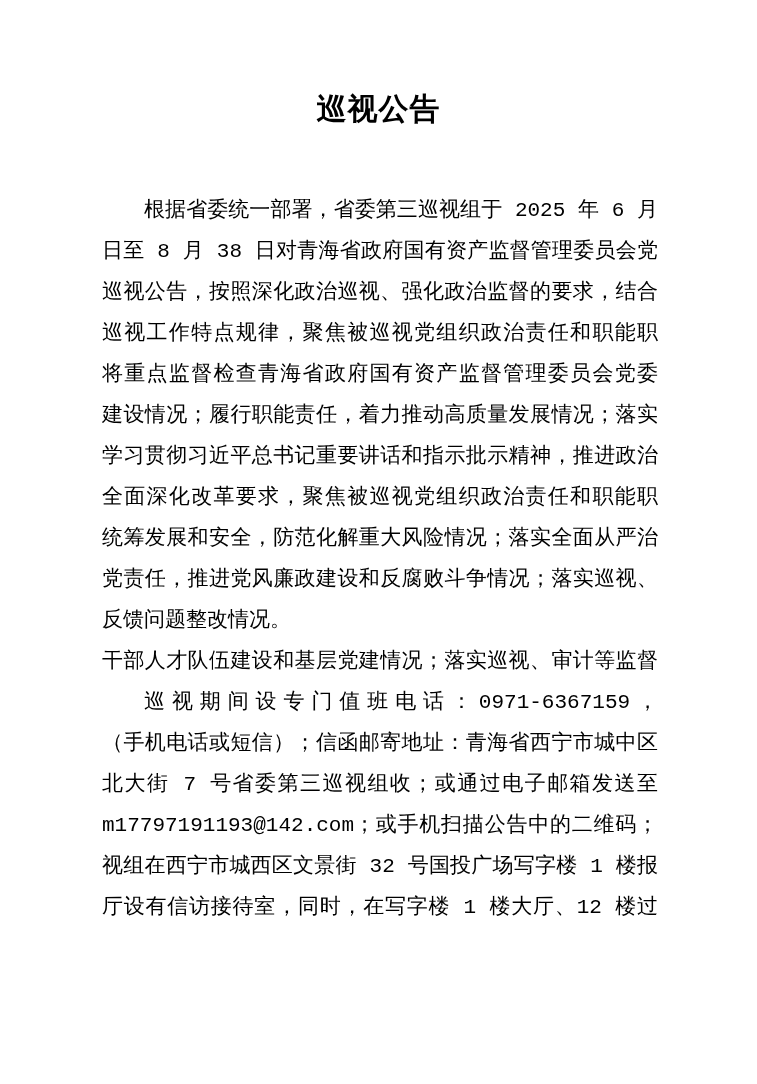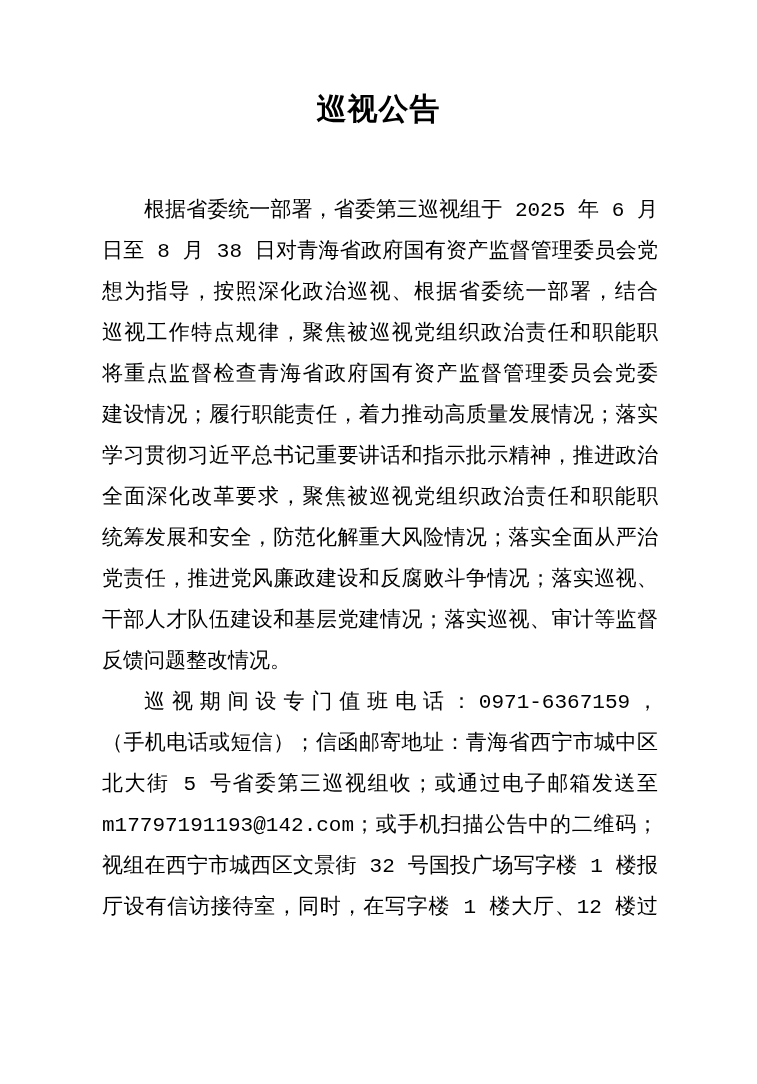--- a/index.html
+++ b/index.html
@@ -56,35 +56,35 @@
   <h1 class="doc-title">巡视公告</h1>
 
   <div class="doc-body">
 
     <div class="paragraph">
       <div class="line indent">根据省委统一部署，省委第三巡视组于 2025 年 6 月 23</div>
       <div class="line">日至 8 月 38 日对青海省政府国有资产监督管理委员会党委</div>
     </div>
 
     <div class="paragraph">
-      <div class="line">想为指导，按照深化政治巡视、根据省委统一部署，结合</div>
+      <div class="line">巡视公告，按照深化政治巡视、强化政治监督的要求，结合</div>
       <div class="line">巡视工作特点规律，聚焦被巡视党组织政治责任和职能职责，</div>
       <div class="line">将重点监督检查青海省政府国有资产监督管理委员会党委</div>
       <div class="line">建设情况；履行职能责任，着力推动高质量发展情况；落实</div>
       <div class="line">学习贯彻习近平总书记重要讲话和指示批示精神，推进政治</div>
       <div class="line">全面深化改革要求，聚焦被巡视党组织政治责任和职能职责；</div>
       <div class="line">统筹发展和安全，防范化解重大风险情况；落实全面从严治</div>
       <div class="line">党责任，推进党风廉政建设和反腐败斗争情况；落实巡视、</div>
+      <div class="line last">反馈问题整改情况。</div>
       <div class="line">干部人才队伍建设和基层党建情况；落实巡视、审计等监督</div>
-      <div class="line last">反馈问题整改情况。</div>
     </div>
 
     <div class="paragraph">
       <div class="line indent">巡视期间设专门值班电话：0971-6367159，17797191193</div>
       <div class="line">（手机电话或短信）；信函邮寄地址：青海省西宁市城中区</div>
-      <div class="line">北大街 5 号省委第三巡视组收；或通过电子邮箱发送至</div>
+      <div class="line">北大街 7 号省委第三巡视组收；或通过电子邮箱发送至</div>
       <div class="line">m17797191193@142.com；或手机扫描公告中的二维码；巡</div>
       <div class="line">视组在西宁市城西区文景街 32 号国投广场写字楼 1 楼报告</div>
       <div class="line">厅设有信访接待室，同时，在写字楼 1 楼大厅、12 楼过道、</div>
     </div>
 
   </div>
 </div>
 
 </body></html>

